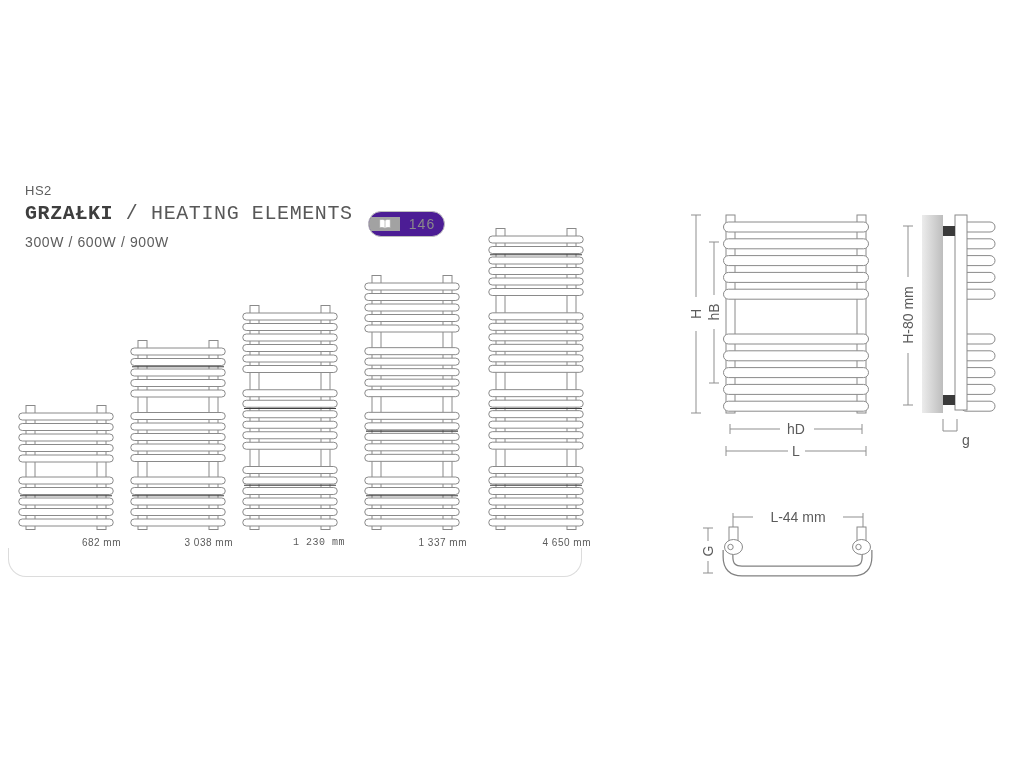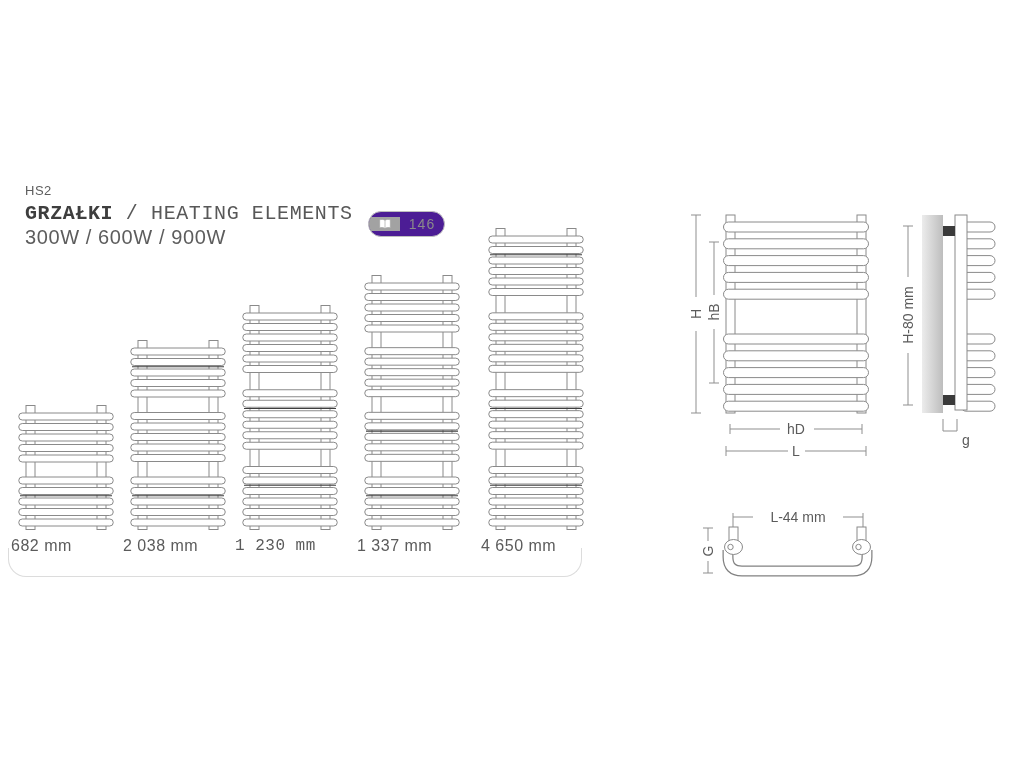--- a/index.html
+++ b/index.html
@@ -7,30 +7,30 @@
     width:1024px;height:768px;position:relative;overflow:hidden;
     background:#ffffff;
     font-family:"Liberation Sans", sans-serif;
     color:#5b5b5b;
   }
   .abs{position:absolute;}
   
   #hdr-code{left:25px;top:183px;font-size:13px;letter-spacing:.5px;color:#5d5d5d;}
   #hdr-title{left:25px;top:202px;font-size:20px;letter-spacing:.6px;color:#585858;font-family:Liberation Mono, monospace;}
   #hdr-title b{color:#3e3e3e;font-weight:bold;}
-  #hdr-power{left:25px;top:226px;font-size:20px;letter-spacing:.6px;color:#5d5d5d;text-align:right;}
+  #hdr-power{left:25px;top:234px;font-size:14px;letter-spacing:.6px;color:#5d5d5d;text-align:right;}
   
   #badge{left:368px;top:211px;height:24px;display:flex;align-items:center;
          border:1px solid #bfbfbf;border-radius:13px;overflow:hidden;background:#4c1d95;}
   #badge .ic{width:31px;background:#a2a2a2;display:flex;align-items:center;justify-content:center;}
   #badge .num{width:44px;display:flex;align-items:center;justify-content:center;
               font-size:14px;color:#8a8a8a;letter-spacing:1px;}
   
-  .size-label{top:537px;width:110px;margin-left:-55px;text-align:left;
-              font-size:16px;color:#5b5b5b;letter-spacing:.5px;}
+  .size-label{top:537px;width:110px;margin-left:-55px;text-align:right;
+              font-size:10px;color:#5b5b5b;letter-spacing:.5px;}
   
   #card-bottom{left:8px;top:548px;width:572px;height:28px;
                border:1px solid #dcdcdc;border-top:none;
                border-radius:0 0 18px 18px;}
   svg{display:block;}
   text{font-family:"Liberation Sans", sans-serif;fill:#5b5b5b;}
 </style>
 </head>
 <body>
 
@@ -171,21 +171,21 @@
       <rect x="0.75" y="249" width="94.5" height="7" rx="3.5" fill="#fff" stroke="#8a8a8a" stroke-width="1"></rect>
       <rect x="0.75" y="259.5" width="94.5" height="7" rx="3.5" fill="#fff" stroke="#8a8a8a" stroke-width="1"></rect>
       <rect x="0.75" y="270" width="94.5" height="7" rx="3.5" fill="#fff" stroke="#8a8a8a" stroke-width="1"></rect>
       <rect x="0.75" y="280.5" width="94.5" height="7" rx="3.5" fill="#fff" stroke="#8a8a8a" stroke-width="1"></rect>
       <rect x="0.75" y="291" width="94.5" height="7" rx="3.5" fill="#fff" stroke="#8a8a8a" stroke-width="1"></rect>
       <line x1="2" y1="257.3" x2="94" y2="257.3" stroke="#3f3f3f" stroke-width="1.1"></line>
     </svg>
   </div>
 
 <div class="abs size-label" id="lbl-0" style="left: 66px;">682 mm</div>
-<div class="abs size-label" id="lbl-1" style="left: 178px;">2 038 mm</div>
+<div class="abs size-label" id="lbl-1" style="left: 178px;">3 038 mm</div>
 <div class="abs size-label" id="lbl-2" style="left: 290px; font-family: Liberation Mono, monospace;">1 230 mm</div>
 <div class="abs size-label" id="lbl-3" style="left: 412px;">1 337 mm</div>
 <div class="abs size-label" id="lbl-4" style="left: 536px;">4 650 mm</div>
 
 <div class="abs" id="card-bottom"></div>
 
 <svg class="abs" style="left:690px;top:205px;" width="200" height="260" viewBox="0 0 200 260">
   <g stroke="#8f8f8f" stroke-width="1" fill="none">
 
     <line x1="1" y1="10" x2="11" y2="10"></line>

